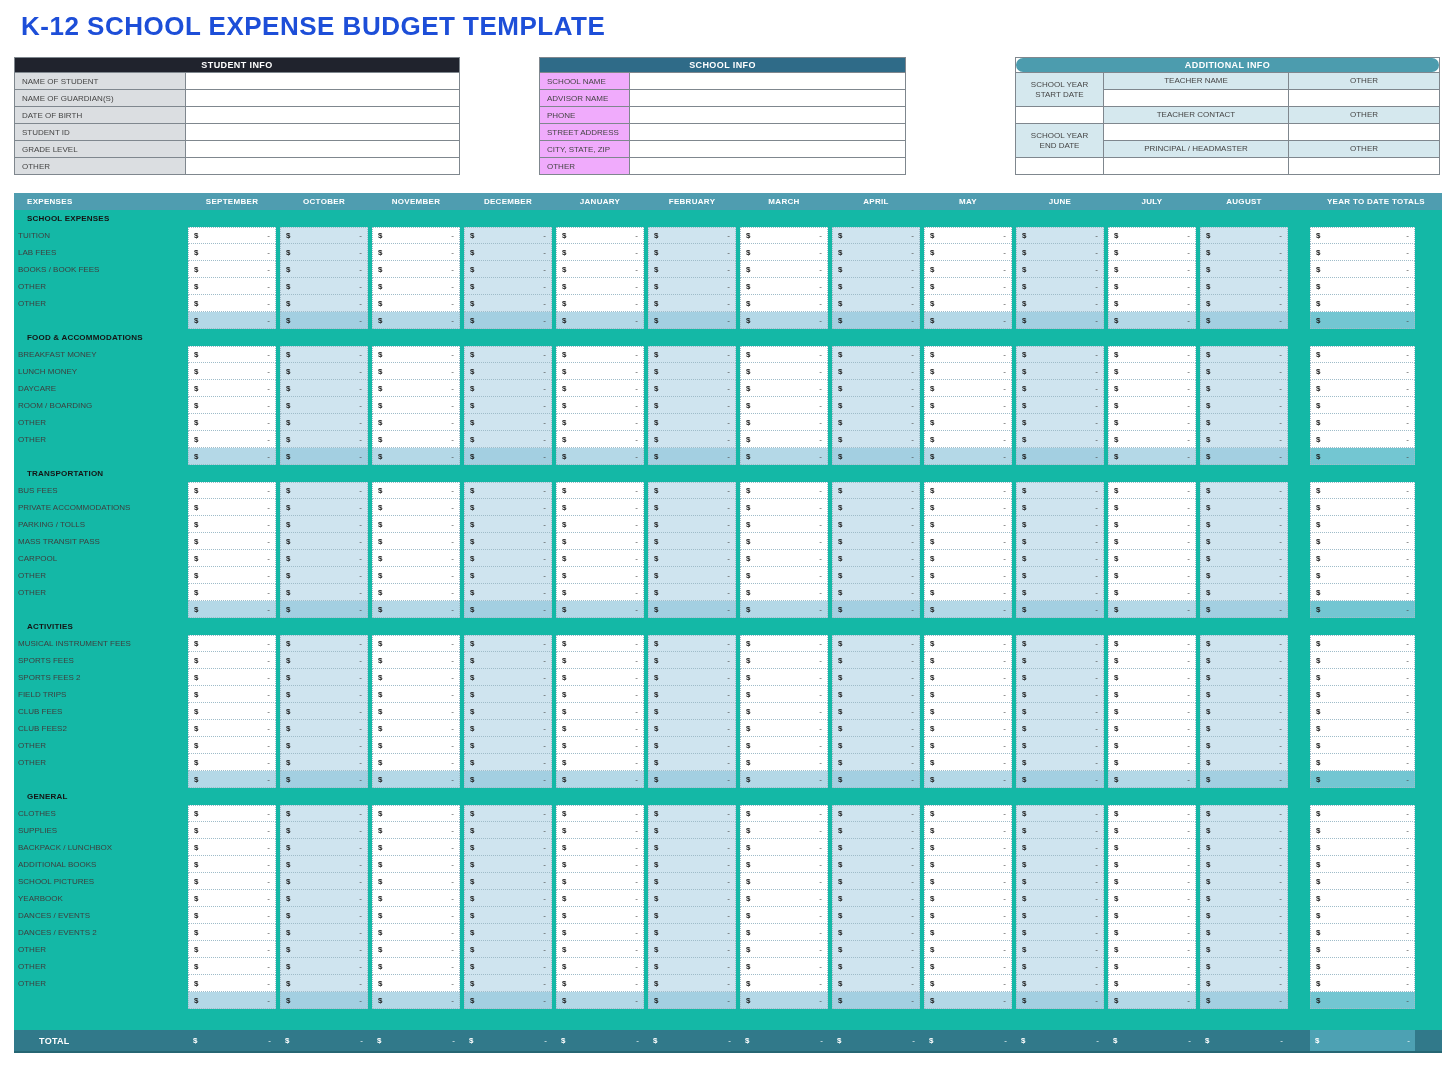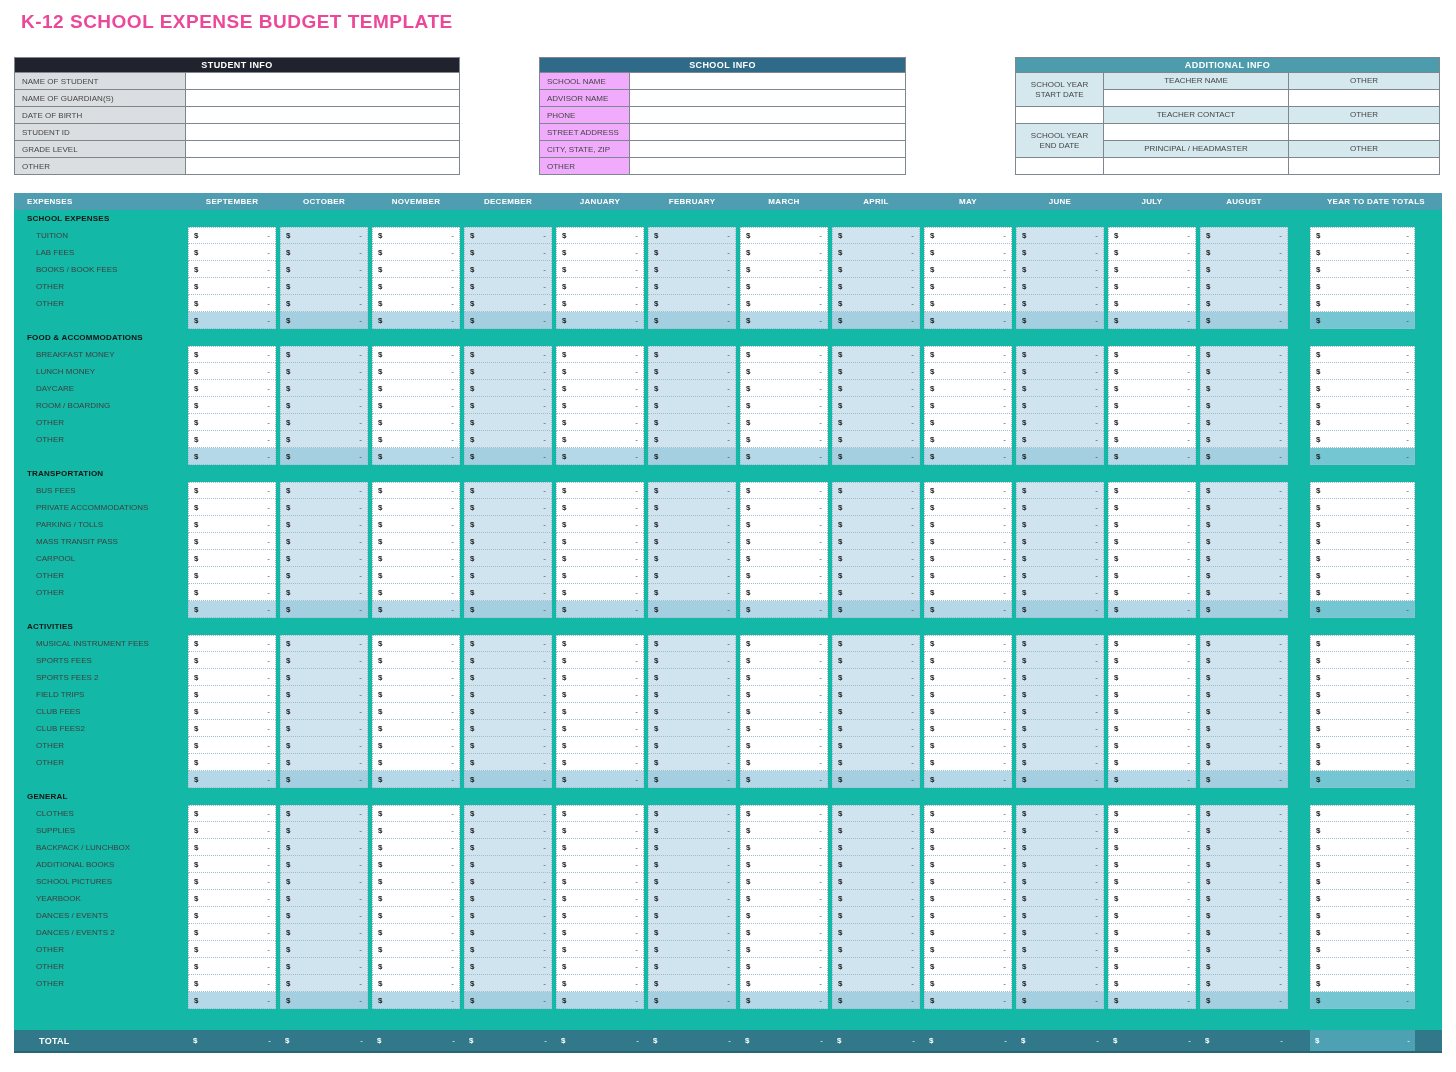--- a/index.html
+++ b/index.html
@@ -1,30 +1,30 @@
 <!DOCTYPE html>
 <html><head>
 <meta charset="utf-8">
 <style>
   html,body{margin:0;padding:0;background:#fff;}
   .canvas{position:relative;width:1456px;height:1072px;background:#fff;
           font-family:"Liberation Sans",sans-serif;overflow:hidden;}
-  .title{position:absolute;left:21px;top:11px;font-size:19px;font-weight:bold;
-         color:#ec4899;letter-spacing:.5px;}
+  .title{position:absolute;left:21px;top:11px;font-size:26px;font-weight:bold;
+         color:#1d4ed8;letter-spacing:.5px;}
 
   
   .info{position:absolute;top:57px;border:1px solid #7f878e;box-sizing:border-box;background:#fff;}
   #student{left:14px;width:446px;}
   #school{left:539px;width:367px;}
   #addl{left:1015px;width:425px;}
   .info-header{height:14px;display:flex;align-items:center;justify-content:center;
                color:#fff;font-weight:bold;font-size:9px;letter-spacing:.4px;}
   #student .info-header{background:#20232d;}
   #school .info-header{background:#2f6b88;}
-  #addl .info-header{background:#4c9cae;}
+  #addl .info-header{background:#4c9cae;border-radius:7px;}
   .irow{display:flex;height:17px;border-top:1px solid #7f878e;box-sizing:border-box;}
   .ilabel{display:flex;align-items:center;padding-left:7px;font-size:8px;color:#454545;
           border-right:1px solid #7f878e;box-sizing:border-box;}
   #student .ilabel{width:171px;background:#dbdee1;}
   #school .ilabel{width:90px;background:#f0abfc;}
   .ivalue{flex:1;background:#fff;}
   .addl-body{display:flex;}
   .addl-left{width:88px;border-right:1px solid #7f878e;box-sizing:border-box;}
   .addl-mid{width:185px;border-right:1px solid #7f878e;box-sizing:border-box;}
   .addl-right{flex:1;}
@@ -37,21 +37,21 @@
   #budget{position:absolute;left:14px;top:193px;width:1428px;background:#14b8a6;}
   .bheader{display:flex;height:17px;background:#4f9db0;align-items:center;
            color:#fff;font-weight:bold;font-size:8px;letter-spacing:.3px;}
   .bh-label{width:174px;padding-left:13px;box-sizing:border-box;}
   .bh-month{width:88px;margin-right:4px;text-align:center;}
   .bh-spacer{width:18px;}
   .bh-ytd{width:132px;text-align:center;}
   .sec-title{height:17px;display:flex;align-items:center;padding-left:13px;
              font-weight:bold;font-size:8px;color:#141414;letter-spacing:.2px;}
   .brow{display:flex;height:17px;}
-  .row-label{width:174px;display:flex;align-items:center;padding-left:22px;
+  .row-label{width:174px;display:flex;align-items:center;padding-left:4px;
              box-sizing:border-box;font-size:8px;color:#3e3e3e;}
   .cell{width:88px;margin-right:4px;box-sizing:border-box;border:1px dotted #9fbcc9;
         display:flex;justify-content:space-between;align-items:center;padding:0 5px;}
   .cell.cont{border-top:none;}
   .cell.even{background:#ffffff;}
   .cell.odd{background:#cfe4ef;}
   .cell.sub-even{background:#b4d8e7;}
   .cell.sub-odd{background:#a3cfe1;}
   .cell.ytd{width:105px;margin-right:0;background:#ffffff;}
   .cell.ytd.sub{background:#73c6d2;}

